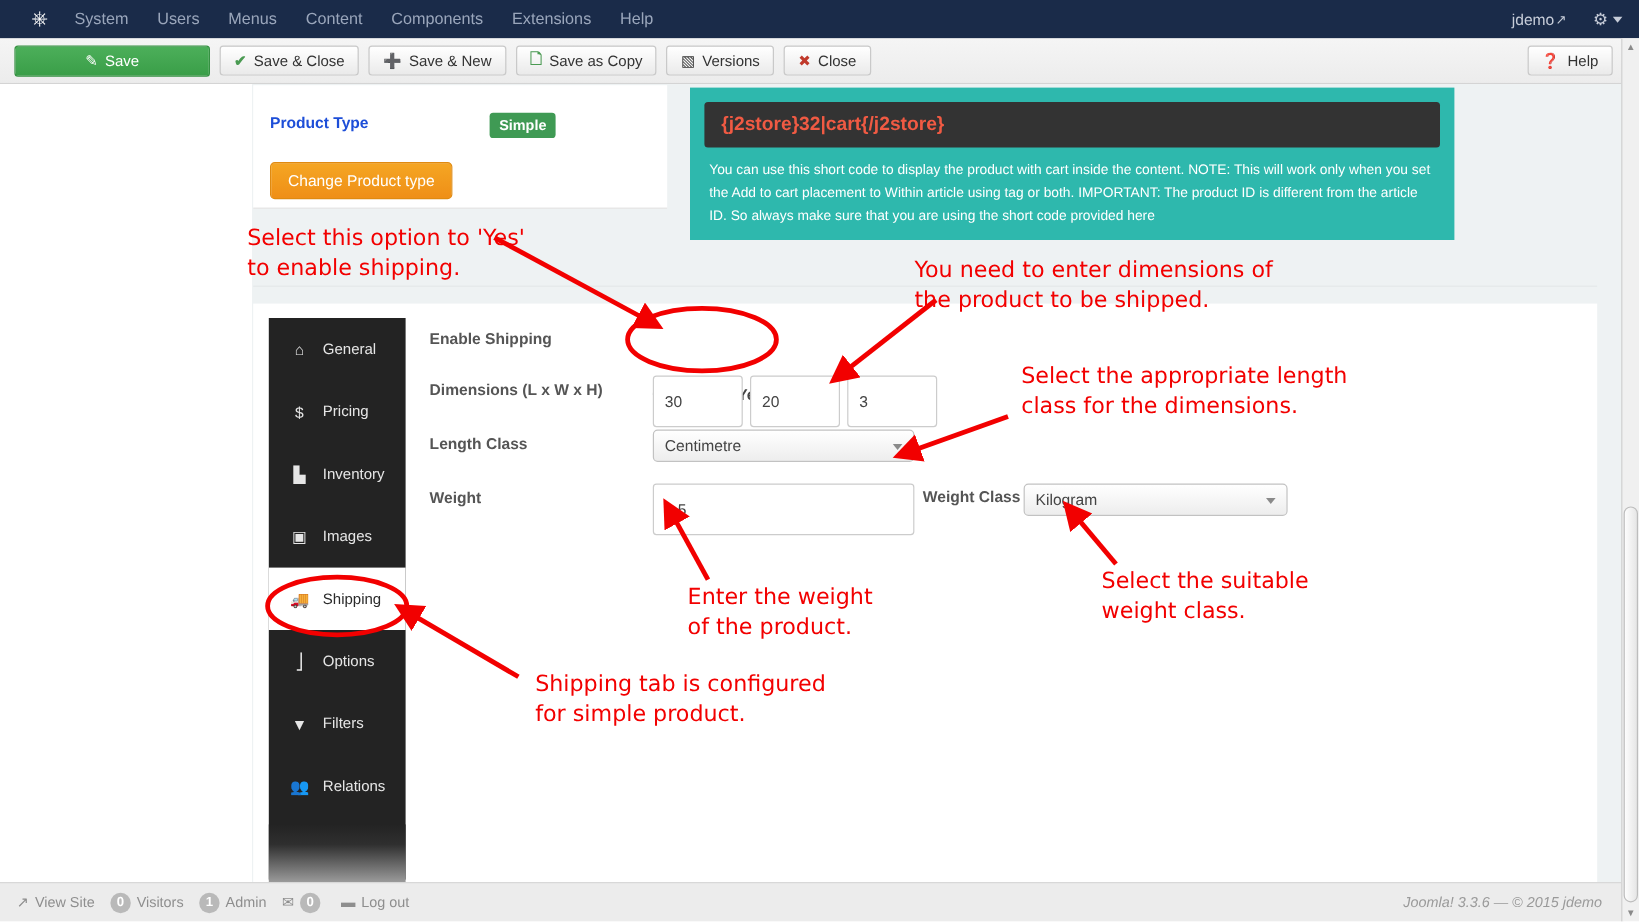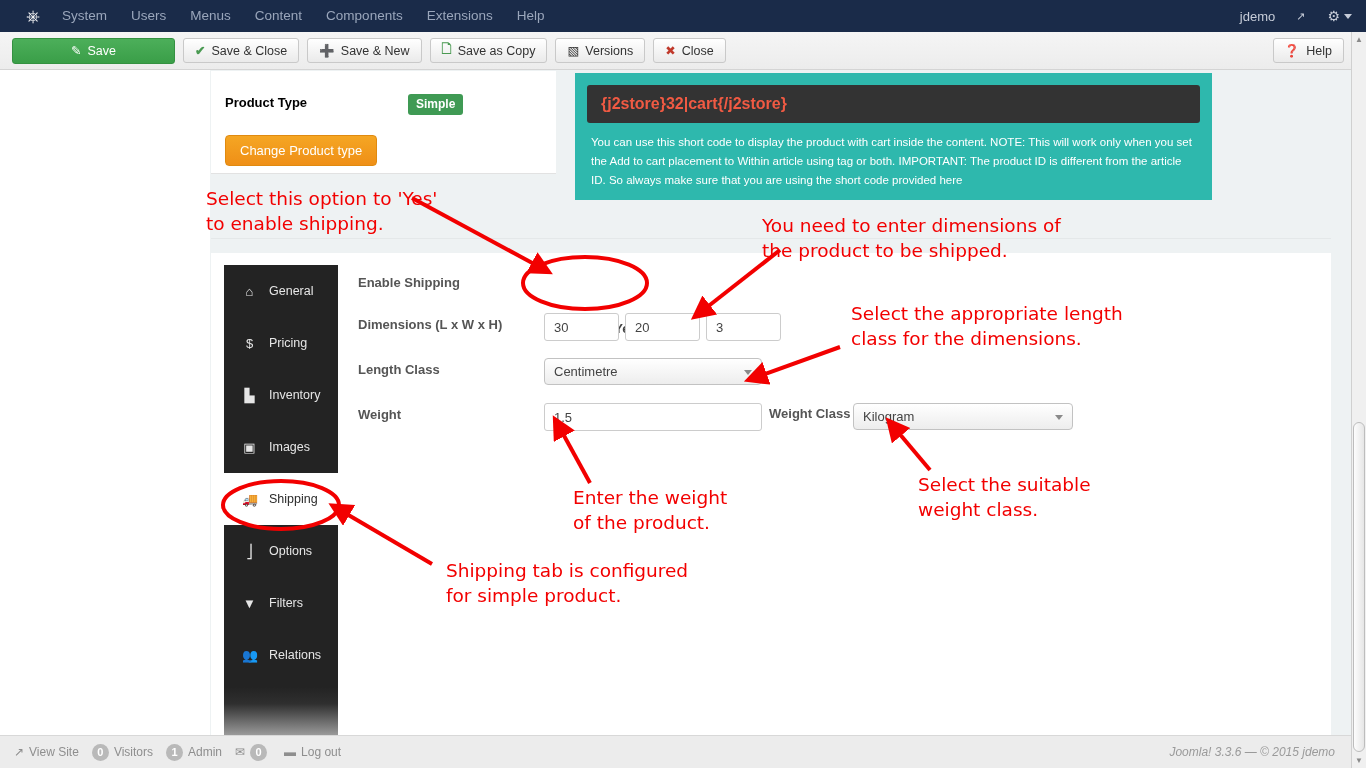--- a/index.html
+++ b/index.html
@@ -23,21 +23,21 @@
     font-family: "DejaVu Sans", sans-serif;
   }
   .topnav-item {
     color: #9aa6bb; font-size: 13.5px; padding: 0 12px; line-height: 32px;
     white-space: nowrap;
   }
   .topnav-right {
     position: absolute; right: 0; top: 0; height: 32px;
     display: flex; align-items: center; padding-right: 14px;
   }
-  .topnav-user { color: #c6ccd8; font-size: 13px; display:flex; align-items:center; gap:21px; }
+  .topnav-user { color: #c6ccd8; font-size: 13px; display:flex; align-items:center; gap:1px; }
   .ext-ico { font-size: 11px; }
   .gear-wrap { display:flex; align-items:center; gap:4px; margin-left: 22px; color:#c6ccd8; font-size: 14px;}
   .caret-dn {
     width:0;height:0;border-left:4px solid transparent;border-right:4px solid transparent;
     border-top:5px solid #c6ccd8; display:inline-block;
   }
 
   
   .toolbar {
     position: absolute; left:0; top:32px; width: 1366px; height:38px;
@@ -72,21 +72,21 @@
     position:absolute; left:210px; top:70px; width:1143px; height:665px;
     background:#eef2f3;
   }
 
   
   .card-producttype {
     position:absolute; left:211px; top:71px; width:345px; height:103px;
     background:#fff; border-bottom:1px solid #e2e2e2;
   }
   .lbl-producttype {
-    position:absolute; left:14px; top:24px; font-size:13px; font-weight:bold; color:#000000;
+    position:absolute; left:14px; top:24px; font-size:13px; font-weight:bold; color:#1d4ed8;
   }
   .badge-simple {
     position:absolute; left:197px; top:23px; background:#3f9a54; color:#fff;
     font-size:12px; font-weight:bold; padding:3px 8px 4px; border-radius:3px;
   }
   .btn-changetype {
     position:absolute; left:14px; top:64px; height:31px;
     background: linear-gradient(to bottom,#f5a623,#ef8f17);
     border:1px solid #e08a10; border-radius:4px; color:#fff; font-size:13px;
     display:flex; align-items:center; padding:0 14px; cursor:pointer;
@@ -133,21 +133,21 @@
     background: linear-gradient(to bottom,#232323 0%, #2f2f2f 35%, #9a9a9a 100%);
     pointer-events:none;
   }
 
   
   .frm { position:absolute; left:358px; top:265px; width:960px; }
   .frow { position:relative; height:45px; }
   .flabel { position:absolute; left:0; top:10px; font-size:13px; font-weight:bold; color:#555; }
   .inp {
     border:1px solid #ccc; border-radius:3px; background:#fff;
-    font-size:13px; color:#444; padding:0 9px; height:28px;
+    font-size:13px; color:#444; padding:0 9px; height:43px;
     font-family:"Liberation Sans", sans-serif;
   }
   .sel {
     border:1px solid #c2c2c2; border-radius:4px;
     background: linear-gradient(to bottom,#ffffff,#ededed);
     font-size:13px; color:#444; height:27px; display:flex; align-items:center;
     padding:0 9px; position:relative; cursor:pointer;
   }
   .sel .caret {
     position:absolute; right:9px; top:11px;

